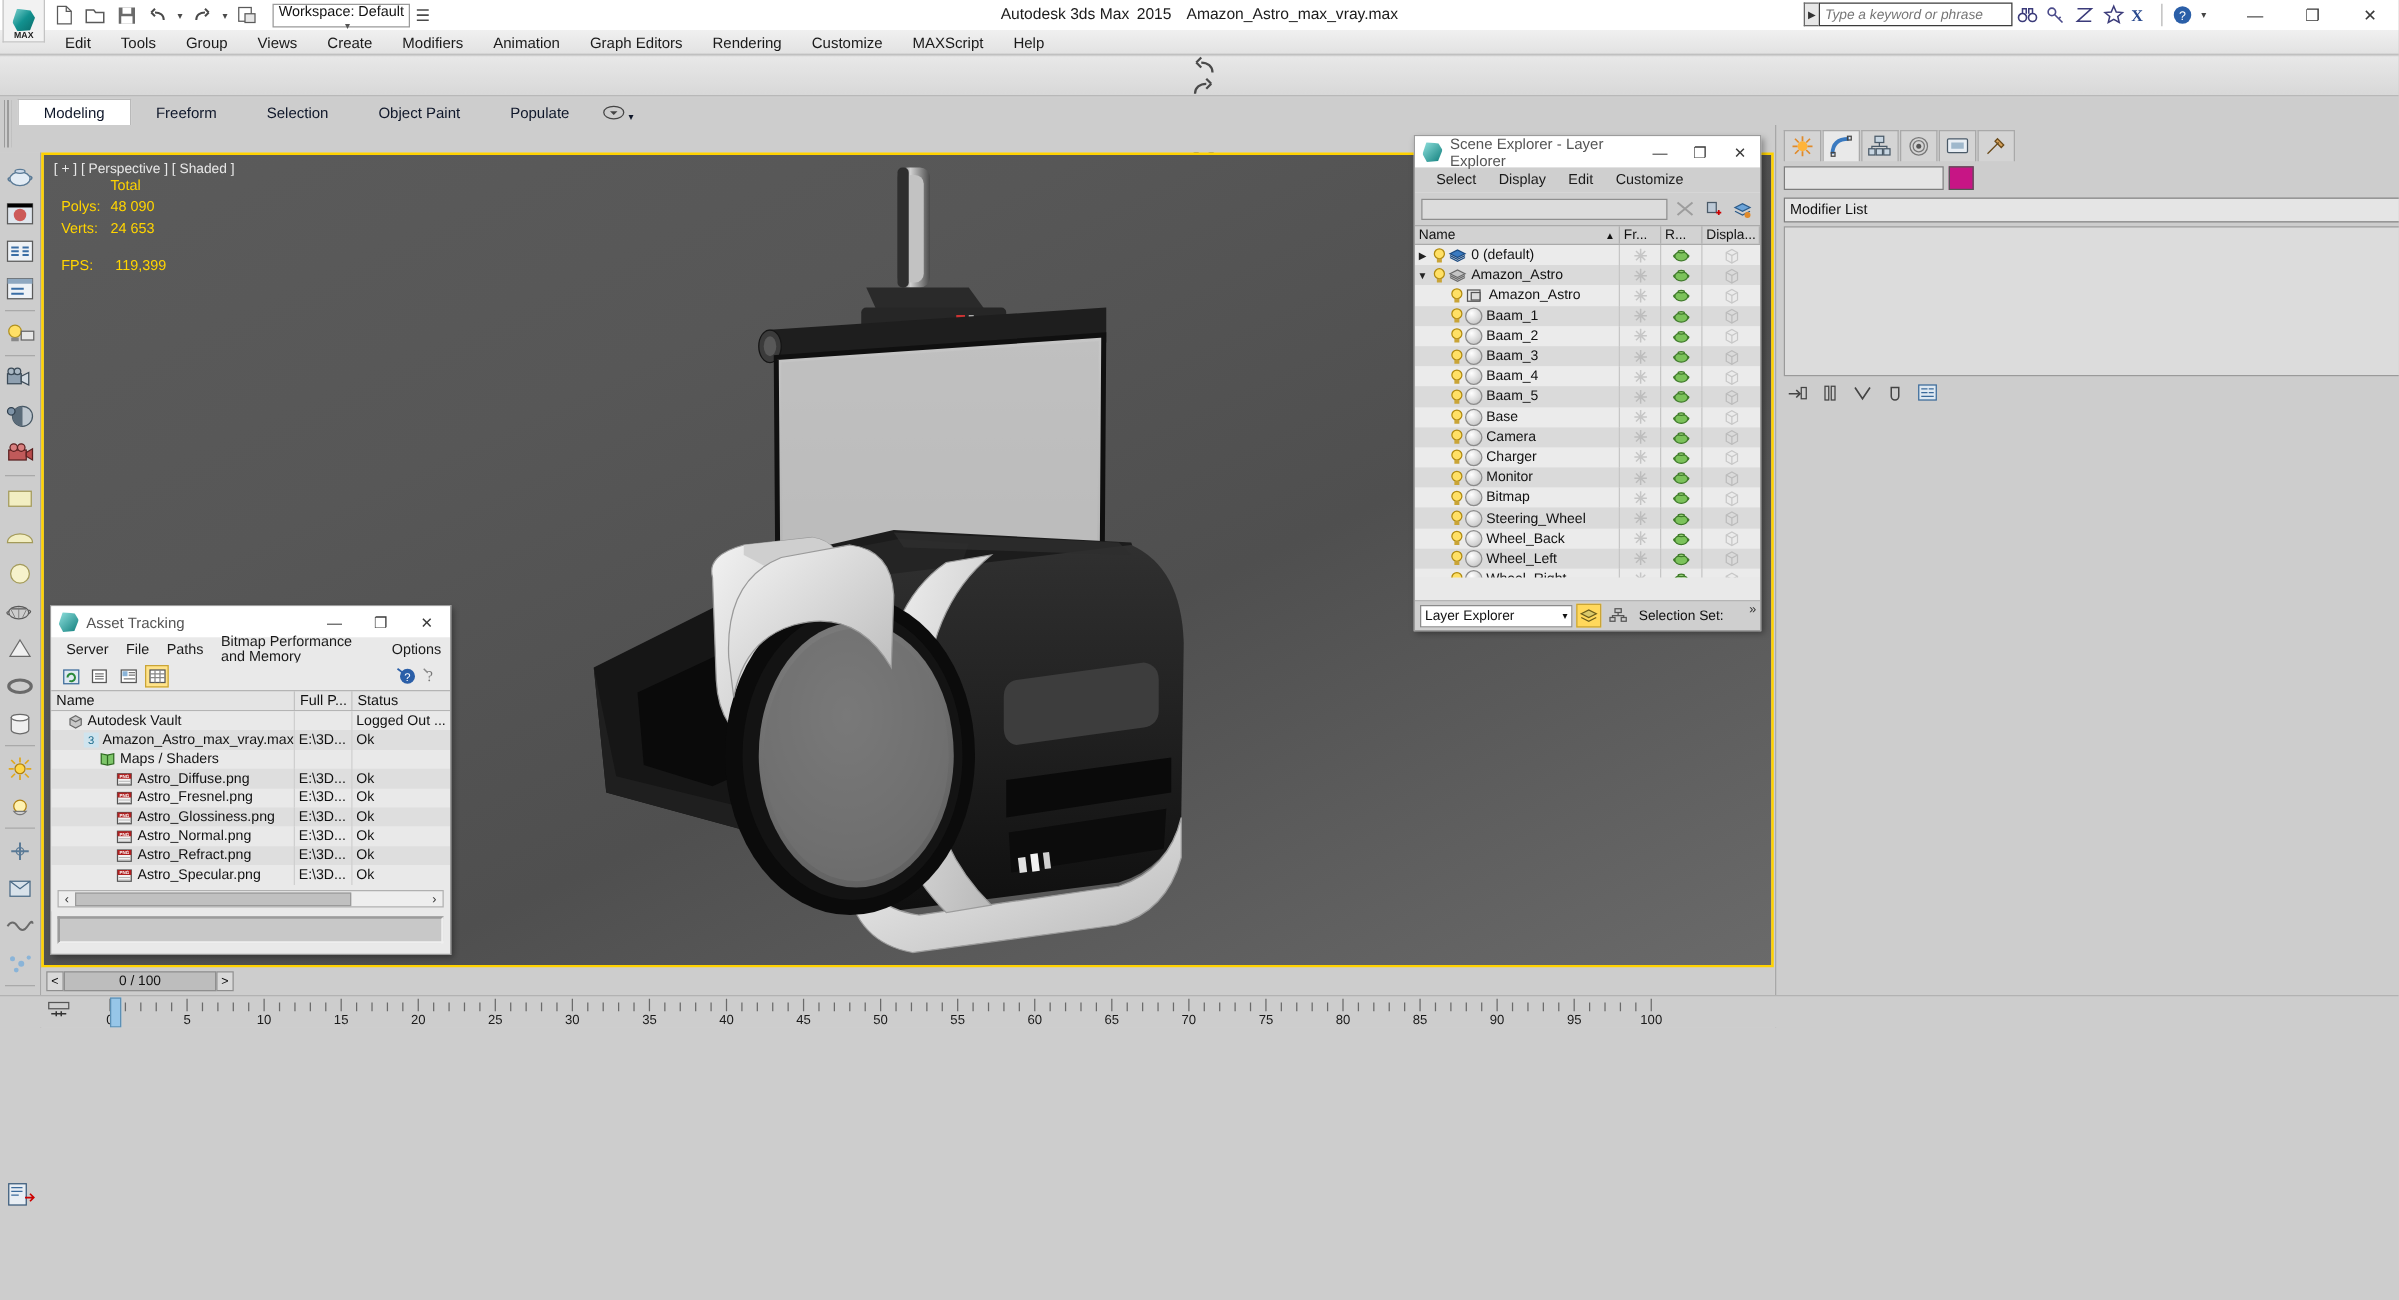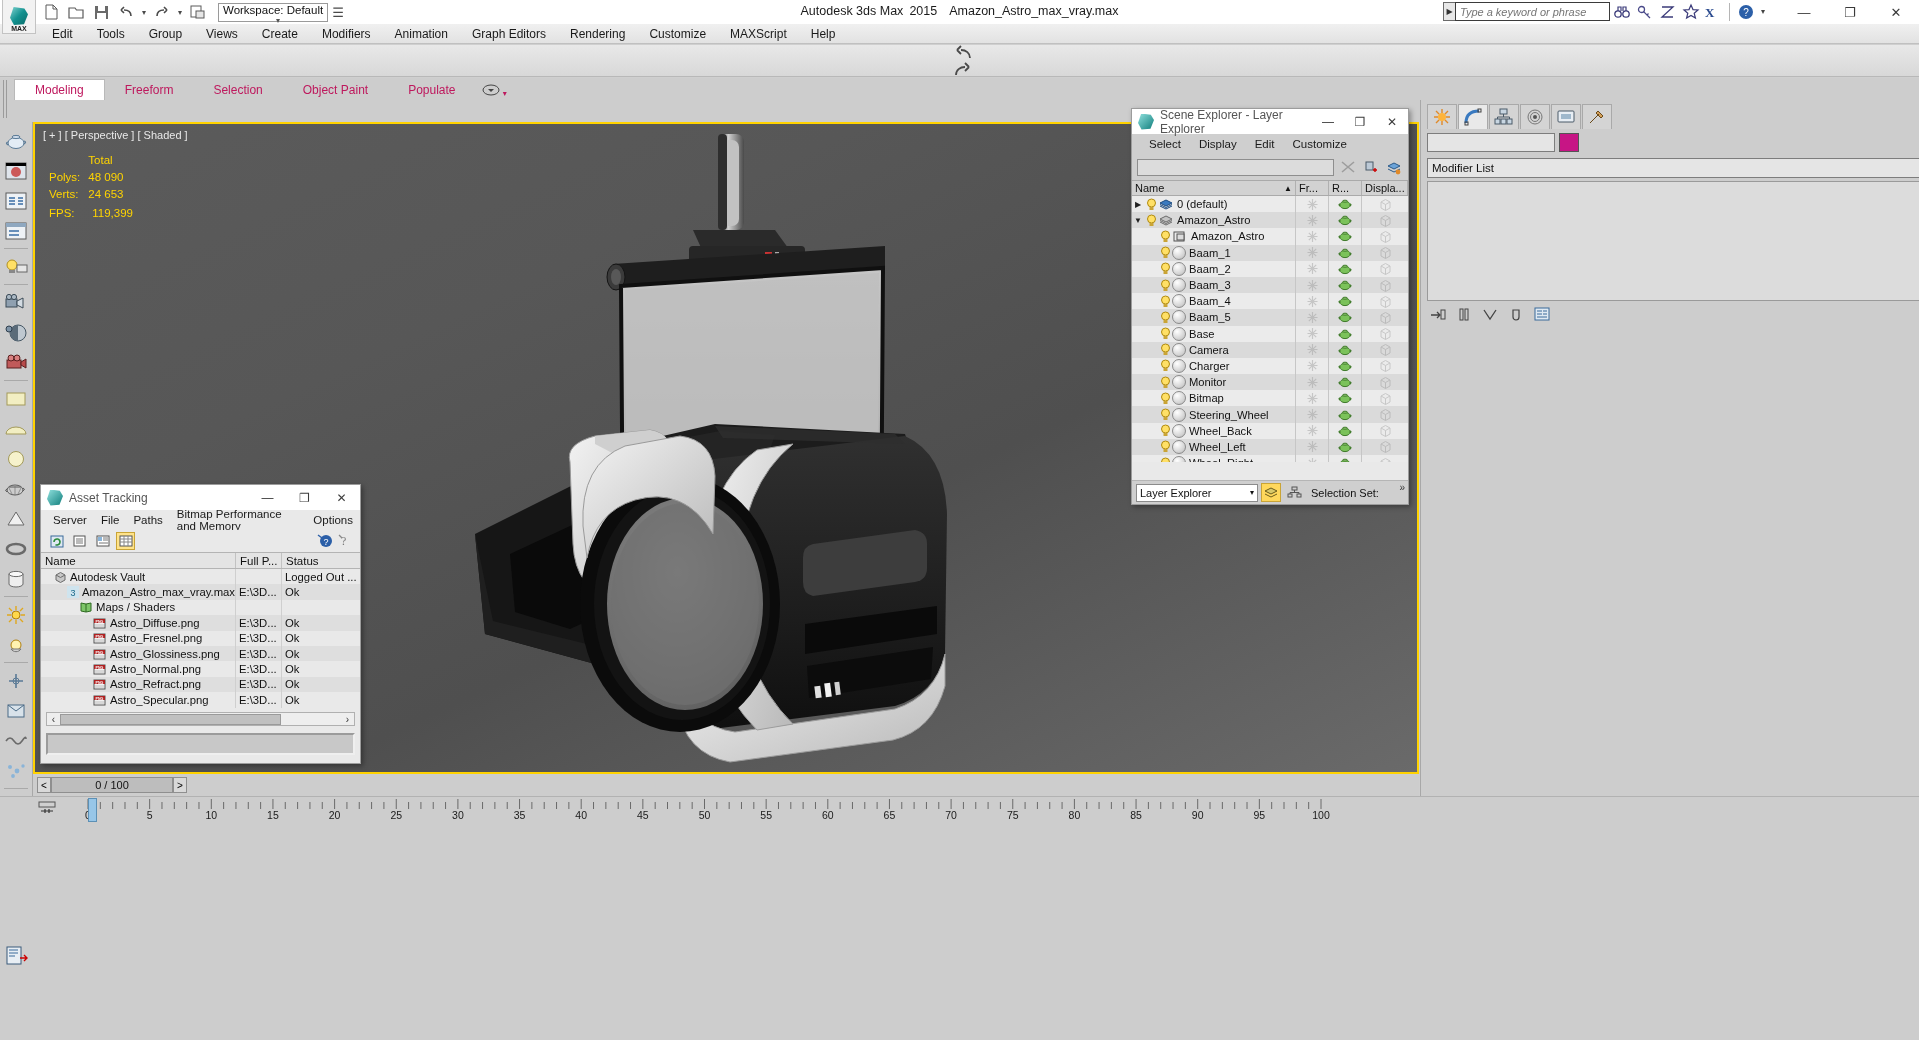--- a/index.html
+++ b/index.html
@@ -99,21 +99,21 @@
   .tb-combo .cc { font-size:8px; color:#333; margin-left:4px; }
   .tb-combo.gray { background:#e8e8e8; color:#6e6e6e; }
 
   
   .ribbon {
     position:absolute; top:78px; left:0; width:1919px; height:44px;
     background:#cdcdcd;
   }
   .rib-tabs { display:flex; align-items:flex-end; height:22px; padding-left:14px; }
   .rib-tabs .rt {
-    padding:3px 20px 3px; font-size:12px; color:#be185d;
+    padding:3px 20px 3px; font-size:12px; color:#0f172a;
   }
   .rib-tabs .rt.sel { background:#fff; border:1px solid #b9b9b9; border-bottom:none; }
   .rib-sub { height:20px; padding-left:14px; }
   .rib-sub .rs {
     display:inline-block; padding:2px 12px; font-size:11.5px; color:#1a1a1a;
     background:#fff; border:1px solid #c2c2c2; border-top:none;
   }
   .rib-grip { position:absolute; left:3px; top:2px; width:6px; height:38px;
     background:repeating-linear-gradient(90deg,#9b9b9b 0 1px,transparent 1px 3px); }
 
@@ -132,21 +132,21 @@
   
   .viewport {
     position:absolute; top:122px; left:33px; width:1386px; height:652px;
     background:linear-gradient(155deg,#5b5b5b 0%, #575757 30%, #4f4f4f 60%, #6a6a6a 100%);
     border:2px solid #ffd200;
     overflow:hidden;
   }
   .vp-label {
     position:absolute; top:5px; left:8px; color:#e8e8e8; font-size:11px;
   }
-  .vp-stats { position:absolute; top:28px; left:14px; color:#ffd400; font-size:11.5px; line-height:17px; }
+  .vp-stats { position:absolute; top:17px; left:14px; color:#ffd400; font-size:11.5px; line-height:17px; }
   .vp-stats table { border-collapse:collapse; }
   .vp-stats td { padding:0 4px 0 0; color:#ffd400; font-size:11.5px; }
   .vp-stats td.lbl { padding-right:8px;margin-top:28px; }
   .vp-fps { position:absolute; top:83px; left:14px; color:#ffd400; font-size:11.5px; }
   .vp-fps .lbl { display:inline-block; width:40px; }
 
   
   .robot { position:absolute; left:440px; top:10px; }
 
   

